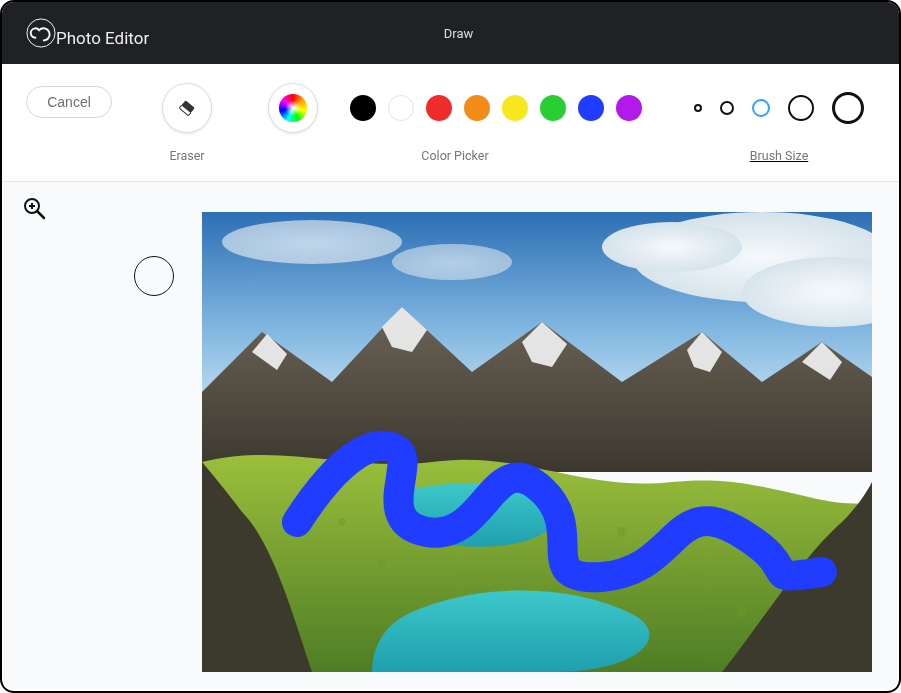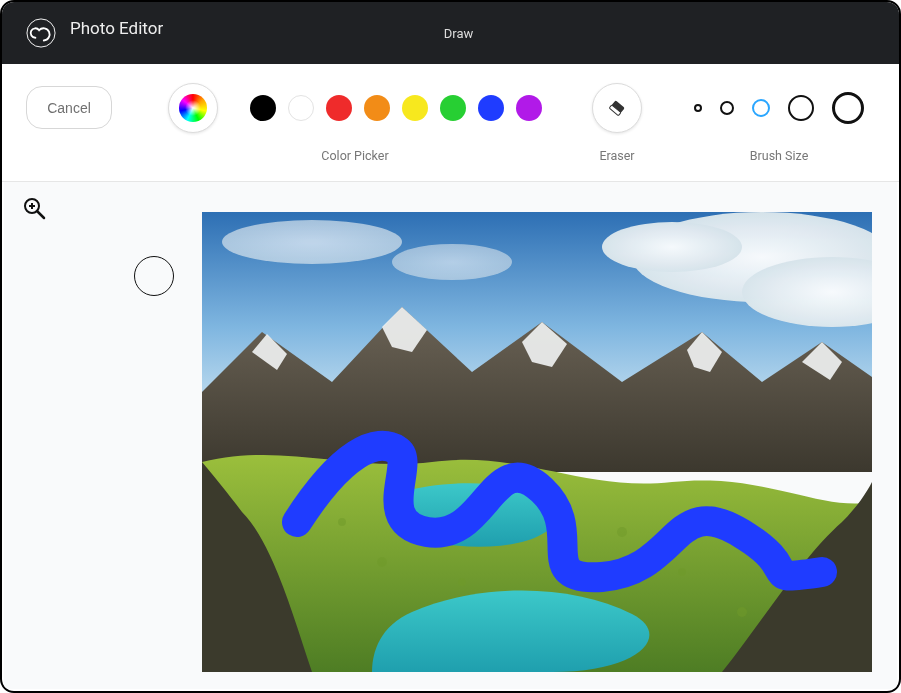--- a/index.html
+++ b/index.html
@@ -16,22 +16,21 @@
     height: 62px;
     background: #1f2124;
     color: #fff;
     display: flex;
     align-items: center;
     padding: 0 24px;
     position: relative;
   }
   .brand {
     display: flex;
-    align-items: flex-start;
-    gap: 14px;
+    align-items: flex-end;
   }
   .cc-logo {
     width: 30px; height: 30px;
   }
   .brand-title {
     font-size: 17px;
     font-weight: 400;
     color: #eee;
   }
   .mode-label {
@@ -45,21 +44,21 @@
   .toolbar {
     height: 118px;
     background: #fff;
     border-bottom: 1px solid #e6e6e6;
     display: flex;
     align-items: flex-start;
     padding: 18px 24px 0 24px;
     position: relative;
   }
   .cancel-btn {
-    width: 86px; height: 43px;
+    width: 86px; height: 32px;
     border: 1px solid #d7d7d7;
     border-radius: 16px;
     background: #fff;
     color: #707070;
     font-size: 14px;
     cursor: pointer;
     margin-top: 4px;
   }
   .group {
     display: flex;
@@ -115,21 +114,21 @@
   .eraser-group { margin-left: 50px; }
   .eraser-btn {
     width: 50px; height: 50px;
     border-radius: 50%;
     border: 1px solid #dcdcdc;
     background: #fff;
     box-shadow: 0 1px 3px rgba(0,0,0,0.10);
     display: flex; align-items: center; justify-content: center;
     cursor: pointer;
   }
-  .brush-group { margin-left: 52px; }
+  .brush-group { margin-left: 52px; text-decoration: underline; }
   .brush-row {
     display: flex;
     align-items: center;
     gap: 18px;
     height: 52px;
   }
   .brush-dot {
     border-radius: 50%;
     background: #fff;
     cursor: pointer;
@@ -181,52 +180,52 @@
         <ellipse cx="16" cy="16" rx="15" ry="15" fill="none" stroke="#fff" stroke-width="1"></ellipse>
         <path d="M10 21 a5 5 0 1 1 4 -8 a6.5 6.5 0 1 1 5 11" fill="none" stroke="#fff" stroke-width="2" stroke-linecap="round"></path>
       </svg>
       <span class="brand-title">Photo Editor</span>
     </div>
     <div class="mode-label">Draw</div>
   </div>
 
   <div class="toolbar">
     <button class="cancel-btn">Cancel</button>
+
+    <div class="group eraser-group">
+      <div class="group-row">
+        <div class="eraser-btn">
+          <svg width="24" height="24" viewBox="0 0 24 24">
+            <g transform="rotate(40 12 12)">
+              <rect x="6" y="7" width="12" height="7" rx="1.5" fill="#333"></rect>
+              <rect x="6" y="13" width="12" height="4" rx="1" fill="#fff" stroke="#333" stroke-width="1"></rect>
+            </g>
+          </svg>
+        </div>
+      </div>
+      <div class="group-label">Eraser</div>
+    </div>
 
     <div class="group picker-group">
       <div class="group-row">
         <div class="picker-btn">
           <div class="colorwheel"></div>
         </div>
         <div class="swatches">
           <div class="swatch" style="background:#000000"></div>
           <div class="swatch white" style="background:#ffffff"></div>
           <div class="swatch" style="background:#ef2b2b"></div>
           <div class="swatch" style="background:#f28c17"></div>
           <div class="swatch" style="background:#f7e81e"></div>
           <div class="swatch" style="background:#27cf33"></div>
           <div class="swatch" style="background:#1f3cff"></div>
           <div class="swatch" style="background:#b11ae8"></div>
         </div>
       </div>
       <div class="group-label">Color Picker</div>
-    </div>
-
-    <div class="group eraser-group">
-      <div class="group-row">
-        <div class="eraser-btn">
-          <svg width="24" height="24" viewBox="0 0 24 24">
-            <g transform="rotate(40 12 12)">
-              <rect x="6" y="7" width="12" height="7" rx="1.5" fill="#333"></rect>
-              <rect x="6" y="13" width="12" height="4" rx="1" fill="#fff" stroke="#333" stroke-width="1"></rect>
-            </g>
-          </svg>
-        </div>
-      </div>
-      <div class="group-label">Eraser</div>
     </div>
 
     <div class="group brush-group">
       <div class="brush-row">
         <div class="brush-dot brush-1"></div>
         <div class="brush-dot brush-2"></div>
         <div class="brush-dot brush-3"></div>
         <div class="brush-dot brush-4"></div>
         <div class="brush-dot brush-5"></div>
       </div>

